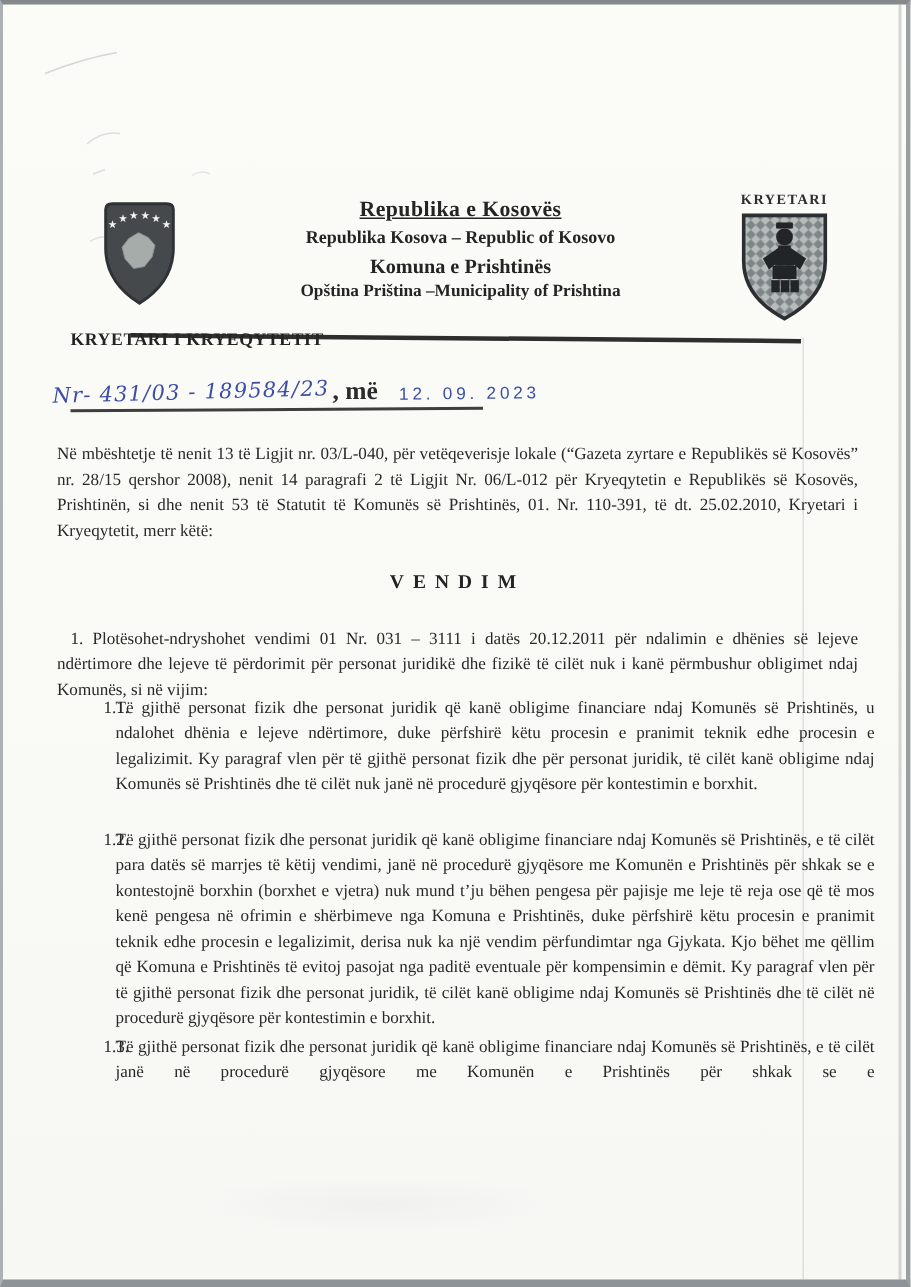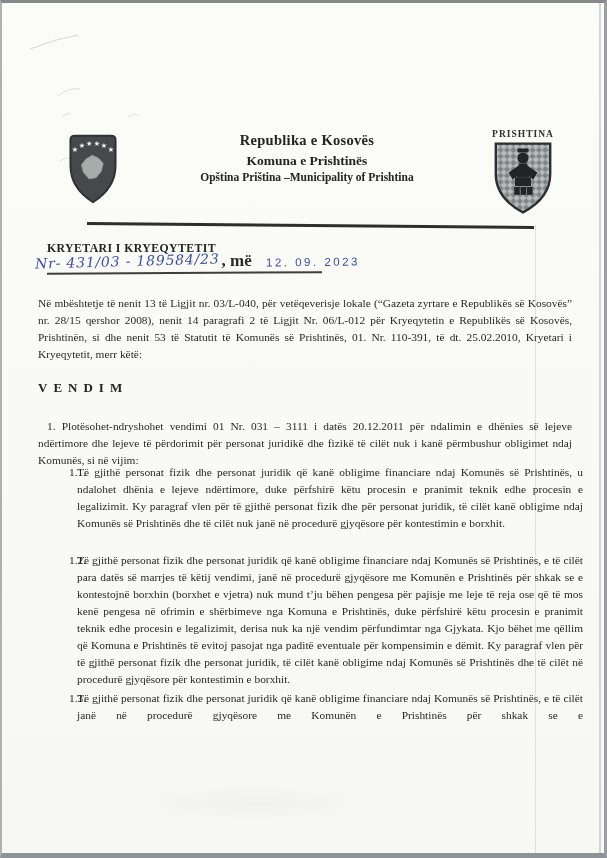--- a/index.html
+++ b/index.html
@@ -14,38 +14,38 @@
     border-right:3px solid #9aa0a2;
     border-bottom:5px solid #8d9396;
     overflow:hidden;
     font-family:"Liberation Serif", serif;
     color:#2b2b2b;
   }
   .abs{position:absolute;}
   
   .kosovo-emblem{left:62px;top:127px;width:58px;height:78px;}
   .header-text{left:130px;top:129px;width:350px;text-align:center;font-weight:bold;color:#242424;}
-  .ht1{font-size:14.5px;letter-spacing:.3px;}
+  .ht1{font-size:14.5px;letter-spacing:.3px;text-decoration:underline;}
   .ht2{font-size:12px;margin-top:2px;}
   .ht3{font-size:13.5px;margin-top:4px;}
   .ht4{font-size:11.5px;margin-top:2px;}
   .prishtina-emblem{left:486px;top:126px;width:70px;text-align:center;}
   .pr-caption{font-size:9.5px;letter-spacing:1px;font-weight:bold;color:#2e2e2e;font-family:"Liberation Serif",serif;}
   .header-rule{left:85px;top:221px;width:447px;height:2.5px;background:#2e2e2e;transform:rotate(.5deg);}
   
-  .office-title{left:45px;top:238px;font-size:11.8px;font-weight:bold;letter-spacing:.4px;color:#242424;}
+  .office-title{left:45px;top:216px;font-size:11.8px;font-weight:bold;letter-spacing:.4px;color:#242424;}
   .protocol{left:33px;top:248px;width:400px;height:26px;}
   .hand{display:inline-block;color:#3c4da6;font-style:italic;font-size:14px;letter-spacing:.8px;transform:rotate(-1.6deg);font-family:"DejaVu Serif",serif;}
   .me-label{font-size:17px;color:#2b2b2b;margin-left:2px;font-weight:bold;}
   .date-stamp{display:inline-block;color:#3c4da6;font-family:"Liberation Sans",sans-serif;font-weight:normal;font-size:11.5px;letter-spacing:2.5px;margin-left:14px;transform:rotate(-.6deg);}
   .protocol-underline{left:45px;top:269px;width:275px;height:1.6px;background:#3e3e3e;transform:rotate(-.35deg);}
   
   .body-text{font-size:11.4px;line-height:17px;text-align:justify;color:#282828;}
   .intro{left:36px;top:281px;width:534px;}
-  .decision-title{left:36px;top:377px;width:534px;text-align:left;font-weight:bold;font-size:13px;letter-spacing:6px;color:#242424;}
+  .decision-title{left:36px;top:377px;width:534px;text-align:center;font-weight:bold;font-size:13px;letter-spacing:6px;color:#242424;}
   .article1{left:36px;top:404px;width:534px;text-indent:9px;}
   .sub{left:47px;width:534px;}
   .sub .num{position:absolute;left:20px;top:0;font-size:11.4px;line-height:17px;color:#282828;}
   .sub .txt{display:block;margin-left:28px;}
   .force-justify{text-align:justify;text-align-last:justify;}
   
   .fold-line{left:533px;top:222px;width:1px;height:631px;background:rgba(168,172,174,.32);}
   .edge-line{left:597px;top:0;width:1.5px;height:853px;background:rgba(150,155,157,.38);}
   .pencil{left:8px;top:18px;}
   .smudge{left:120px;bottom:30px;width:260px;height:40px;
@@ -76,26 +76,27 @@
         <text x="39" y="22">★</text>
       <text x="51" y="22">★</text>
         <text x="62" y="25">★</text>
         <text x="73" y="31">★</text>
     </g>
     <path d="M44 36 L54 41 L61 49 L58 61 L50 71 L39 73 L30 63 L27 51 L34 42 Z" fill="#a6acaa" stroke="#8f9593" stroke-width="1"></path>
   </svg>
 
   <div class="abs header-text">
     <div class="ht1">Republika e Kosovës</div>
+    <div class="ht2">Republika Kosova – Republic of Kosovo</div>
     <div class="ht3">Komuna e Prishtinës</div>
     <div class="ht4">Opština Priština –Municipality of Prishtina</div>
   </div>
 
   <div class="abs prishtina-emblem">
-    <div class="pr-caption">PRISHTINA</div>
+    <div class="pr-caption">KRYETARI</div>
     <svg width="64" height="76" viewBox="0 0 80 94" style="margin-top:1px">
       <defs>
         <pattern id="pat" width="8" height="8" patternUnits="userSpaceOnUse">
           <rect width="8" height="8" fill="#b7bbba"></rect>
           <path d="M0 4 L4 0 L8 4 L4 8 Z" fill="#7f8688"></path>
         </pattern>
       </defs>
       <path d="M6 4 H74 V42 Q74 72 40 90 Q6 72 6 42 Z" fill="url(#pat)" stroke="#2b2f31" stroke-width="3"></path>
       <g fill="#222527">
         <rect x="33" y="10" width="14" height="5" rx="1"></rect>

